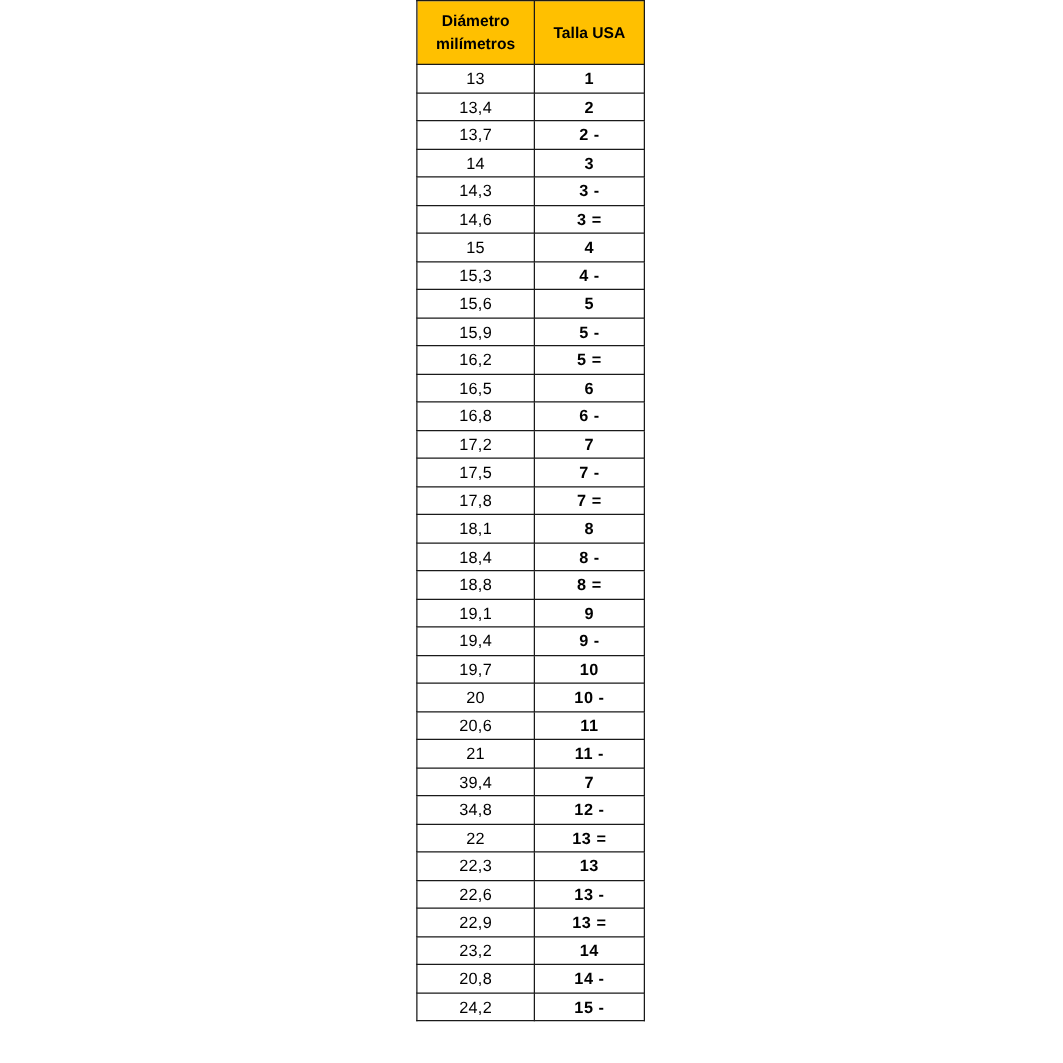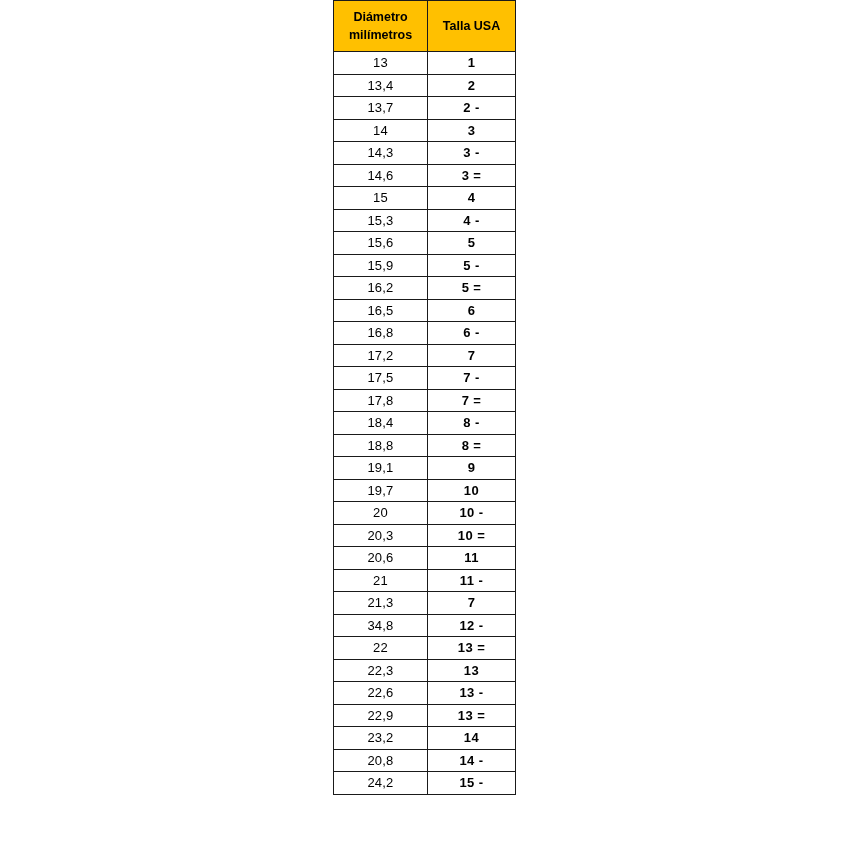--- a/index.html
+++ b/index.html
@@ -133,53 +133,57 @@
         </tr>
         <tr>
           <td class="mm">17,5</td>
           <td class="usa">7 -</td>
         </tr>
         <tr>
           <td class="mm">17,8</td>
           <td class="usa">7 =</td>
         </tr>
         <tr>
+          <td class="mm">18,1</td>
+          <td class="usa">8</td>
+        </tr>
+        <tr>
           <td class="mm">18,4</td>
           <td class="usa">8 -</td>
         </tr>
         <tr>
           <td class="mm">18,8</td>
           <td class="usa">8 =</td>
         </tr>
         <tr>
           <td class="mm">19,1</td>
           <td class="usa">9</td>
         </tr>
         <tr>
+          <td class="mm">19,4</td>
+          <td class="usa">9 -</td>
+        </tr>
+        <tr>
           <td class="mm">19,7</td>
           <td class="usa">10</td>
         </tr>
         <tr>
           <td class="mm">20</td>
           <td class="usa">10 -</td>
         </tr>
         <tr>
-          <td class="mm">20,3</td>
-          <td class="usa">10 =</td>
-        </tr>
-        <tr>
           <td class="mm">20,6</td>
           <td class="usa">11</td>
         </tr>
         <tr>
           <td class="mm">21</td>
           <td class="usa">11 -</td>
         </tr>
         <tr>
-          <td class="mm">21,3</td>
+          <td class="mm">39,4</td>
           <td class="usa">7</td>
         </tr>
         <tr>
           <td class="mm">34,8</td>
           <td class="usa">12 -</td>
         </tr>
         <tr>
           <td class="mm">22</td>
           <td class="usa">13 =</td>
         </tr>

